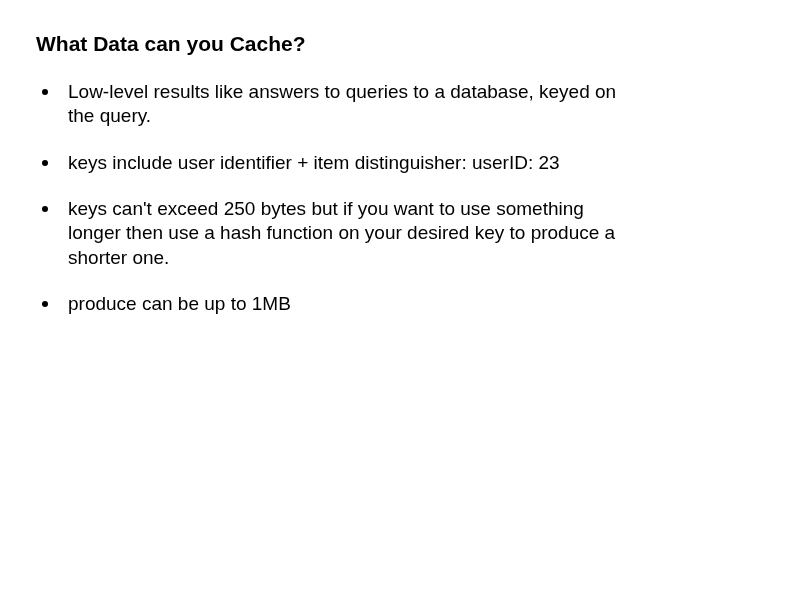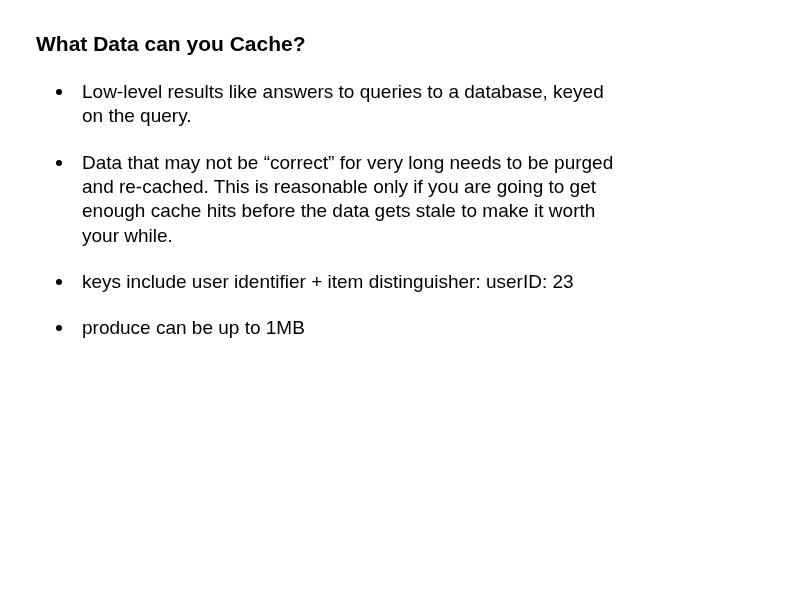--- a/index.html
+++ b/index.html
@@ -17,21 +17,21 @@
     height: 595px;
     padding: 32px 44px 32px 36px;
   }
   .title {
     font-size: 21px;
     font-weight: bold;
     margin: 0 0 24px 0;
   }
   ul.bullets {
     list-style: none;
-    margin: 14px;
+    margin: 0;
     padding: 0 0 0 4px;
   }
   ul.bullets > li {
     position: relative;
     padding-left: 28px;
     margin-bottom: 22px;
     font-size: 19px;
     line-height: 1.28;
   }
   ul.bullets > li::before {
@@ -45,17 +45,17 @@
     border-radius: 50%;
   }
 </style>
 </head>
 <body>
 
 <div class="slide">
   <h1 class="title">What Data can you Cache?</h1>
   <ul class="bullets">
     <li>Low-level results like answers to queries to a database, keyed on the query.</li>
-    <li>Data that may not be “correct” for very long needs to be purged and re-cached. This is reasonable only if you are going to get enough cache hits before the data gets stale to make it worth your while.</li>
     <li>keys include user identifier + item distinguisher: userID: 23</li>
+    <li>keys can't exceed 250 bytes but if you want to use something longer then use a hash function on your desired key to produce a shorter one.</li>
     <li>produce can be up to 1MB</li>
   </ul>
 </div>
 
 </body></html>

